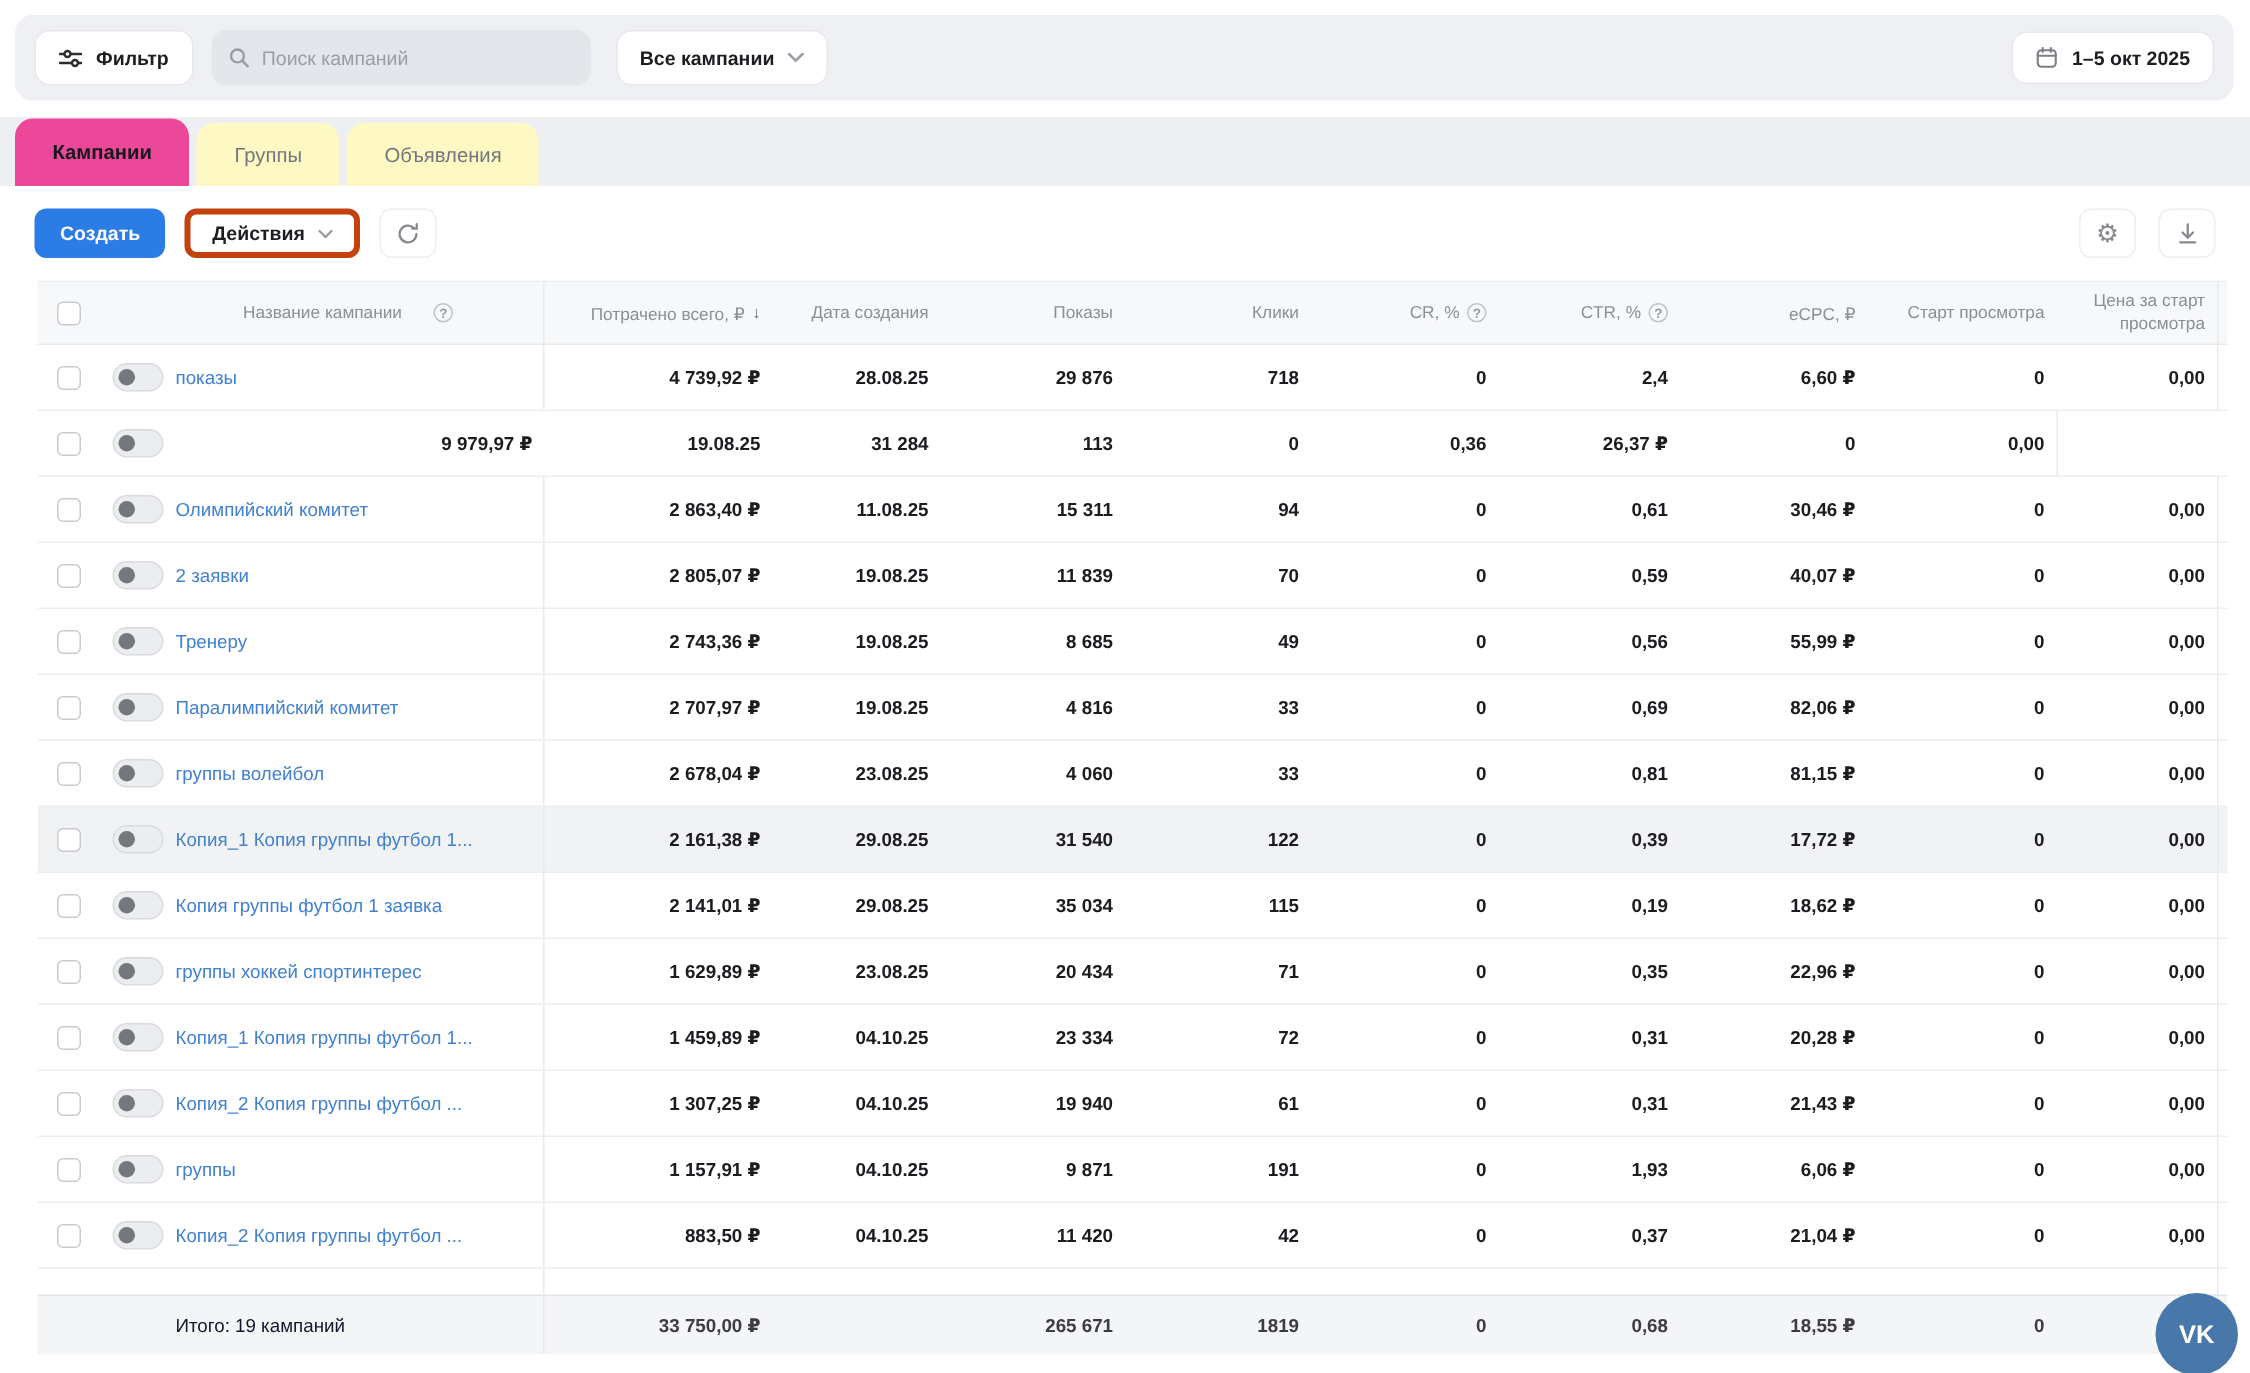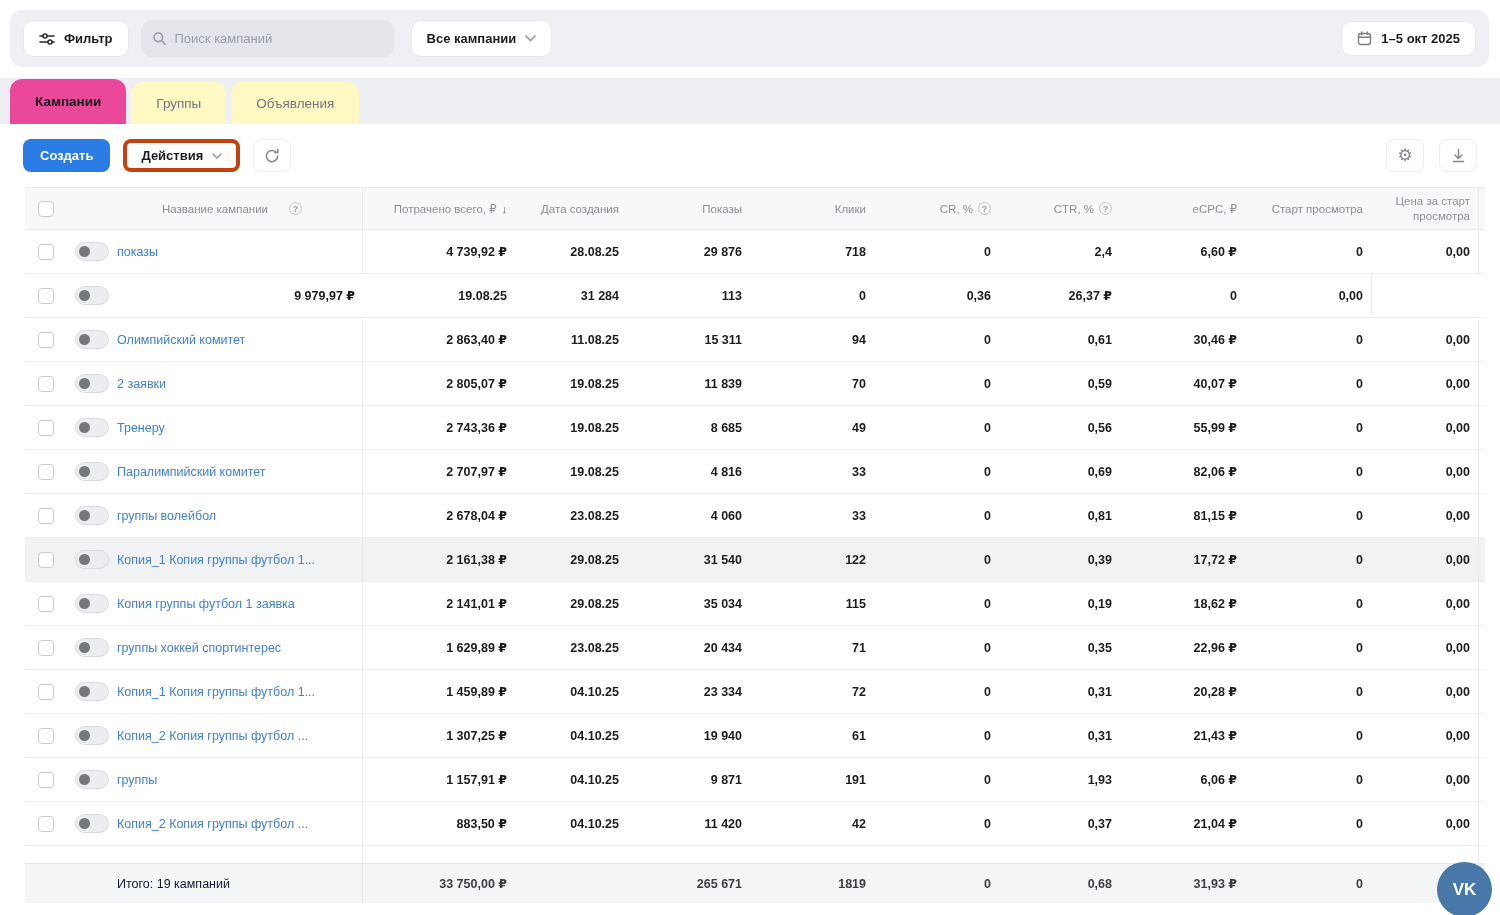--- a/index.html
+++ b/index.html
@@ -536,21 +536,21 @@
       <div></div>
       <div class="cell-div">
         <span class="foot-label">Итого: 19 кампаний</span>
       </div>
       <div class="val num">33 750,00 ₽</div>
       <div class="val num"></div>
       <div class="val num">265 671</div>
       <div class="val num">1819</div>
       <div class="val num">0</div>
       <div class="val num">0,68</div>
-      <div class="val num">31,93 ₽</div>
+      <div class="val num">18,55 ₽</div>
       <div class="val num">0</div>
       <div class="val num"></div>
       <div class="phantom"></div>
     </div>
   </div>
 </div>
 
 <div class="vk-float">
   <span>VK</span>
 </div>

